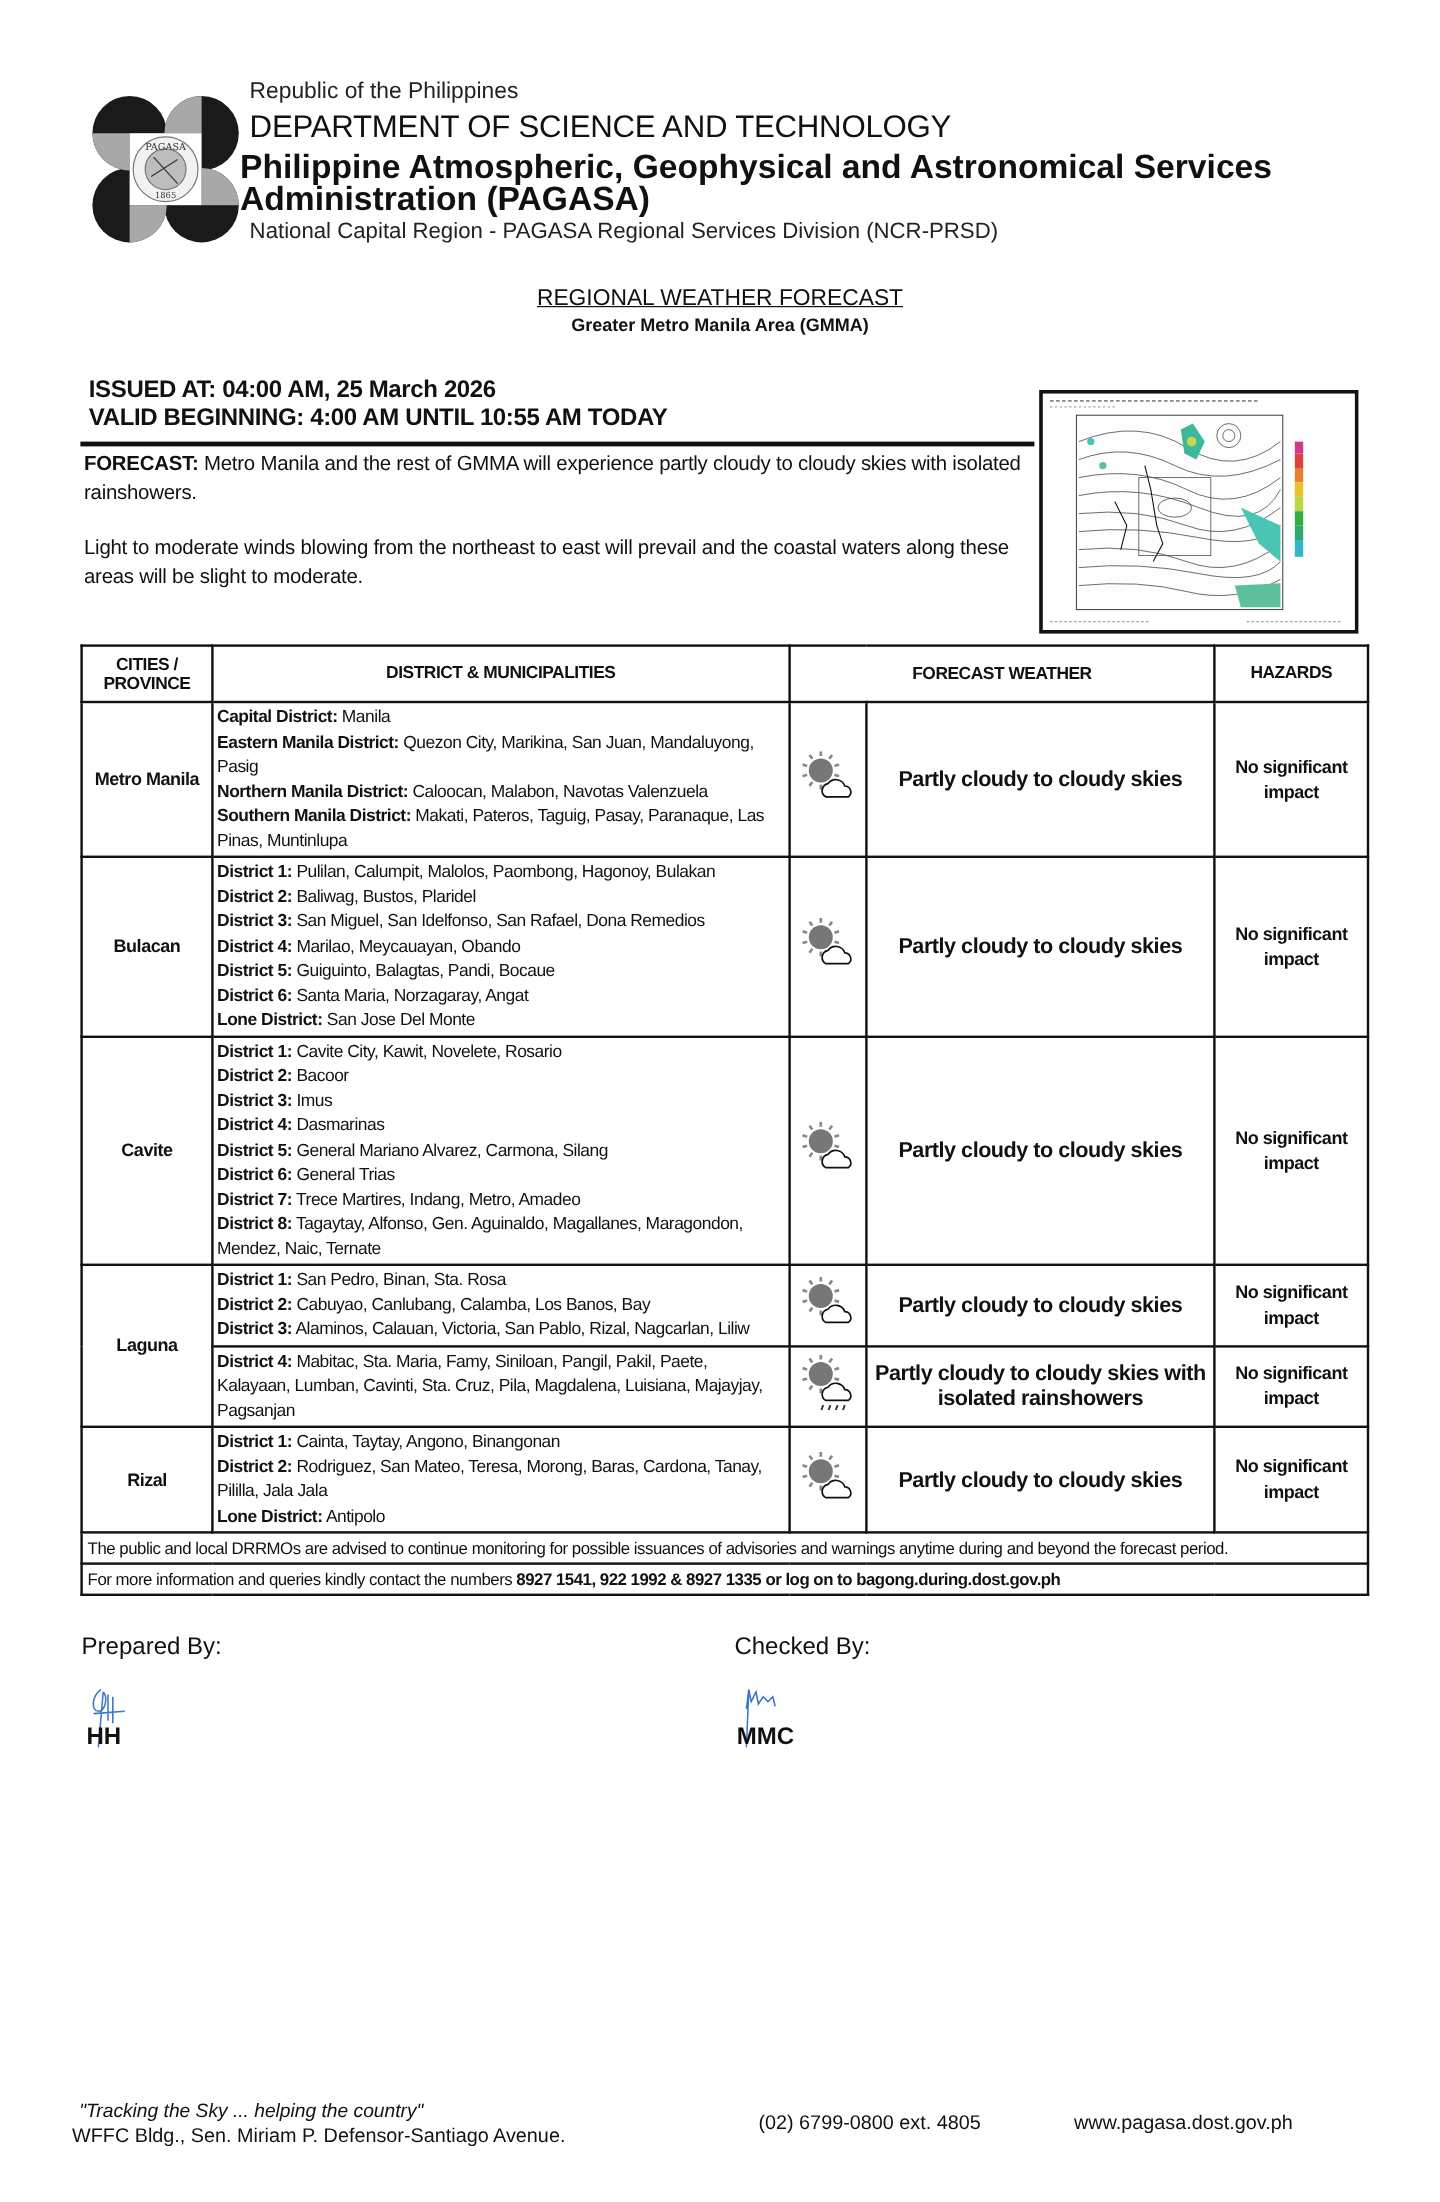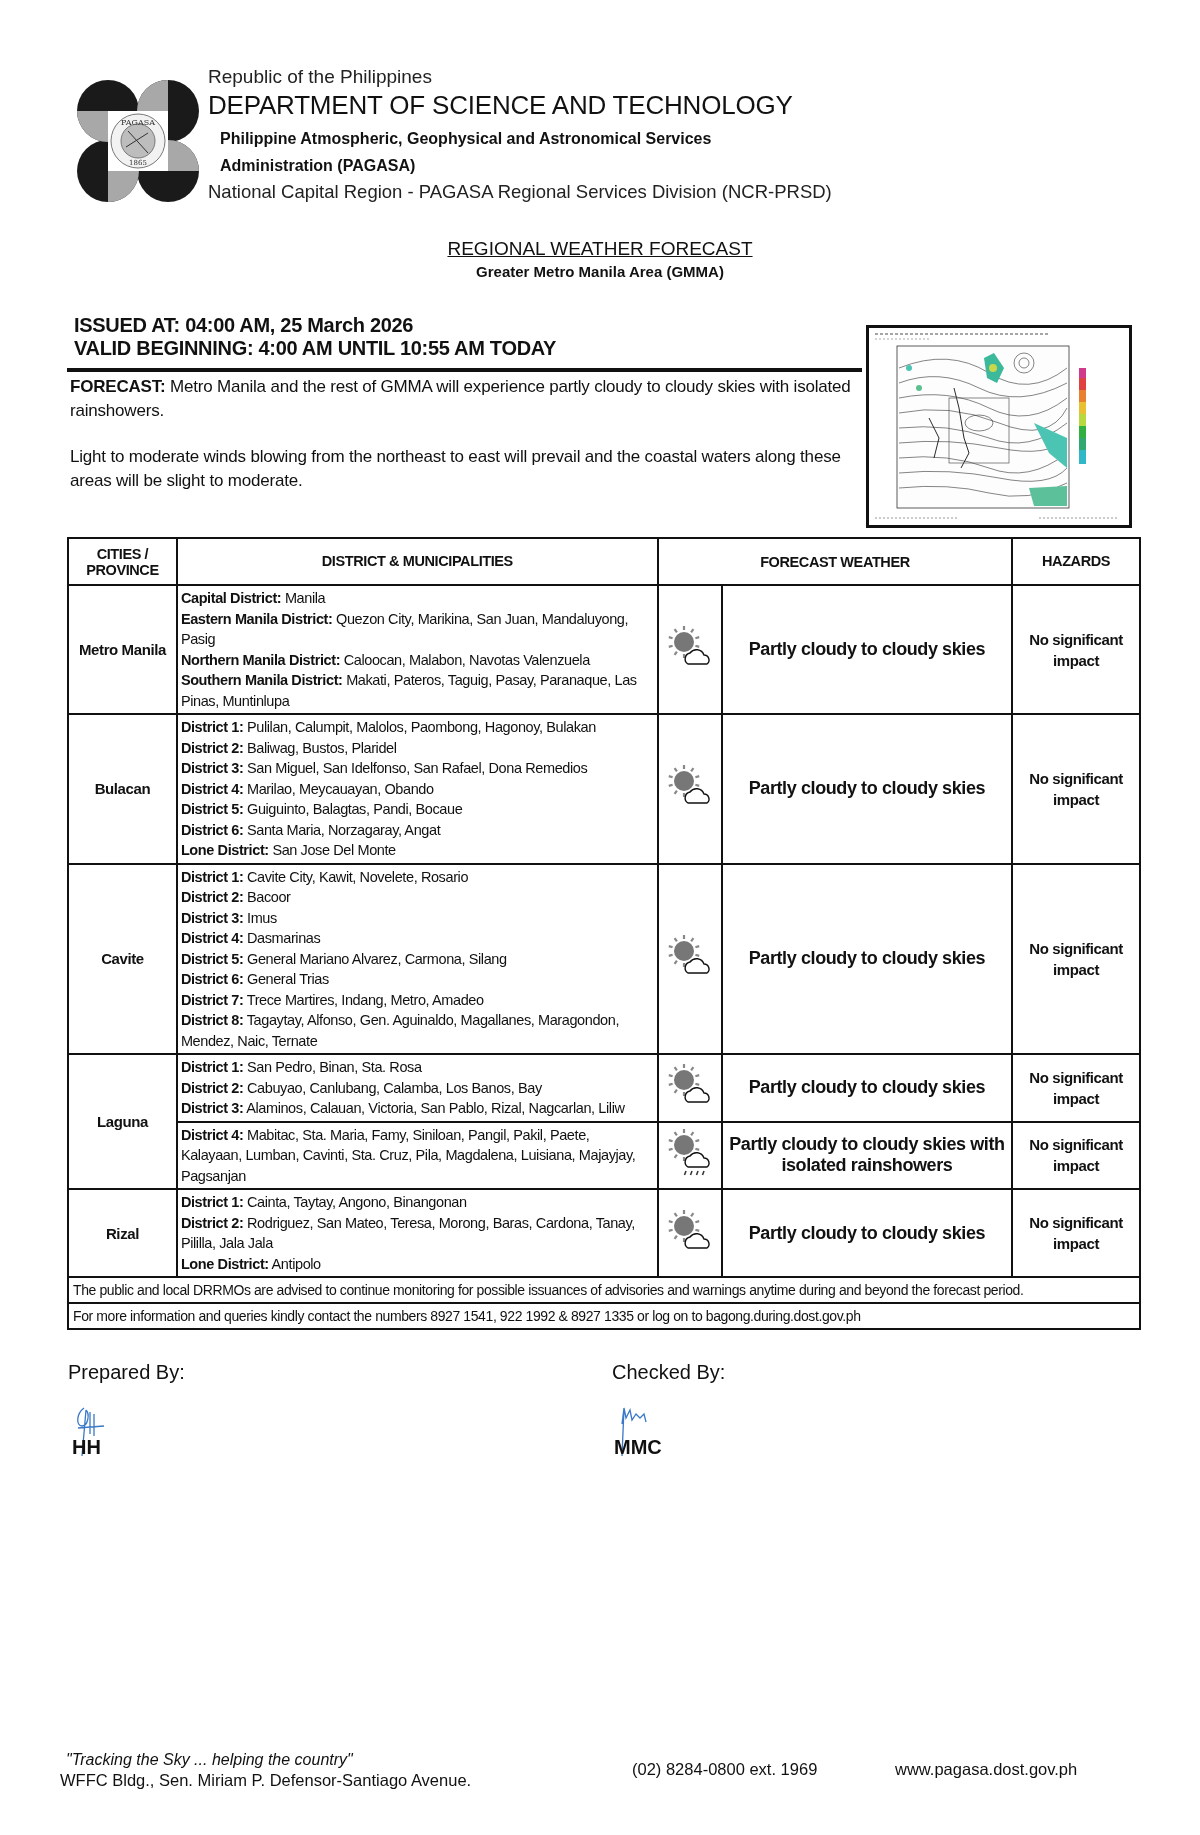--- a/index.html
+++ b/index.html
@@ -4,21 +4,21 @@
 <style>
   * { box-sizing: border-box; margin: 0; padding: 0; }
   html, body { width: 1200px; height: 1835px; background: #ffffff; }
   body { position: relative; font-family: "Liberation Sans", sans-serif; color: #111; overflow: hidden; }
   .abs { position: absolute; }
 
   
   .logo { left: 74px; top: 77px; width: 128px; height: 128px; }
   .hdr-republic { left: 208px; top: 66px; font-size: 19px; color: #222; }
   .hdr-dost { left: 208px; top: 90px; font-size: 26px; letter-spacing: -0.2px; color: #111; }
-  .hdr-pagasa { left: 220px; top: 125px; font-size: 16px; font-weight: bold; line-height: 27px; color: #111; }
+  .hdr-pagasa { left: 200px; top: 125px; font-size: 28px; font-weight: bold; line-height: 27px; color: #111; }
   .hdr-ncr { left: 208px; top: 181px; font-size: 18.5px; color: #222; }
 
   .title { left: 0; width: 1200px; top: 238px; text-align: center; }
   .title-main { font-size: 19px; font-weight: normal; text-decoration: underline; }
   .title-sub { font-size: 15px; font-weight: bold; margin-top: 3px; }
 
   .issued { left: 74px; top: 314px; font-size: 20px; font-weight: bold; line-height: 23px; letter-spacing: -0.3px; }
   .rule { left: 67px; top: 368px; width: 795px; height: 4px; background: #111; }
 
   .forecast { left: 70px; top: 375px; width: 790px; font-size: 17px; line-height: 24px; letter-spacing: -0.2px; }
@@ -31,21 +31,21 @@
   .tbl { left: 67px; top: 537px; width: 1074px; border-collapse: collapse; font-family: "Liberation Sans", sans-serif; font-size: 14px; letter-spacing: -0.4px; }
   .tbl td, .tbl th { border: 2px solid #111; }
   .tbl th { font-weight: bold; font-size: 14.5px; height: 47px; text-align: center; vertical-align: middle; }
   .c-city { width: 109px; text-align: center; font-weight: bold; vertical-align: middle; font-size: 15px; }
   .c-dist { width: 482px; padding: 2px 3px; line-height: 20.5px; vertical-align: middle; font-size: 14.5px; }
   .c-icon { width: 64px; text-align: center; vertical-align: middle; }
   .c-fc { width: 291px; text-align: center; vertical-align: middle; font-weight: bold; font-size: 18px; line-height: 21px; }
   .c-hz { width: 128px; text-align: center; vertical-align: middle; font-weight: bold; font-size: 15px; line-height: 21px; }
   .c-dist b { font-weight: bold; }
   .note { padding: 4px 4px; font-size: 14px; height: 26px; vertical-align: middle; }
-  .note b { font-weight: normal; margin-top: 20px; }
+  .note b { font-weight: bold; margin-top: 20px; }
 
   
   .prep-lbl { left: 68px; top: 1361px; font-size: 20px; }
   .chk-lbl { left: 612px; top: 1361px; font-size: 20px; }
   .sig-hh { left: 70px; top: 1404px; }
   .sig-mmc { left: 612px; top: 1404px; }
   .sig-name { font-size: 20px; font-weight: bold; position: absolute; }
 
   
   .ft-motto { left: 66px; top: 1751px; font-size: 16px; font-style: italic; }
@@ -329,14 +329,14 @@
 </div>
 <div class="abs sig-mmc">
   <svg width="50" height="56" viewBox="0 0 50 56" style="position:absolute;left:0;top:0;">
     <path d="M10 20 L12 4 L14 14 L18 6 L20 16 L24 10 L28 14 L32 10 L34 18 M12 4 L10 52" fill="none" stroke="#3a78c8" stroke-width="1.3"></path>
   </svg>
   <div class="sig-name" style="left:2px;top:32px;">MMC</div>
 </div>
 
 <div class="abs ft-motto">"Tracking the Sky ... helping the country"</div>
 <div class="abs ft-addr">WFFC Bldg., Sen. Miriam P. Defensor-Santiago Avenue.</div>
-<div class="abs ft-phone">(02) 8284-0800 ext. 1969</div>
+<div class="abs ft-phone">(02) 6799-0800 ext. 4805</div>
 <div class="abs ft-web">www.pagasa.dost.gov.ph</div>
 
 </body></html>

